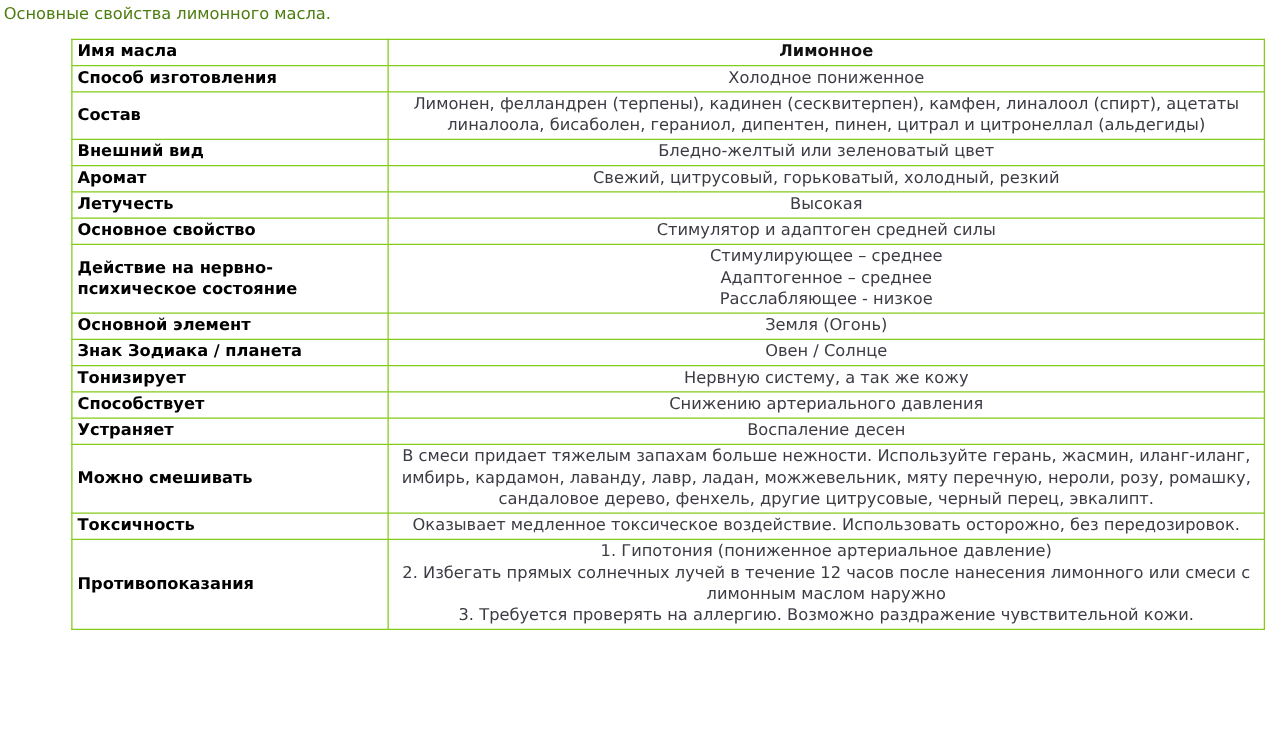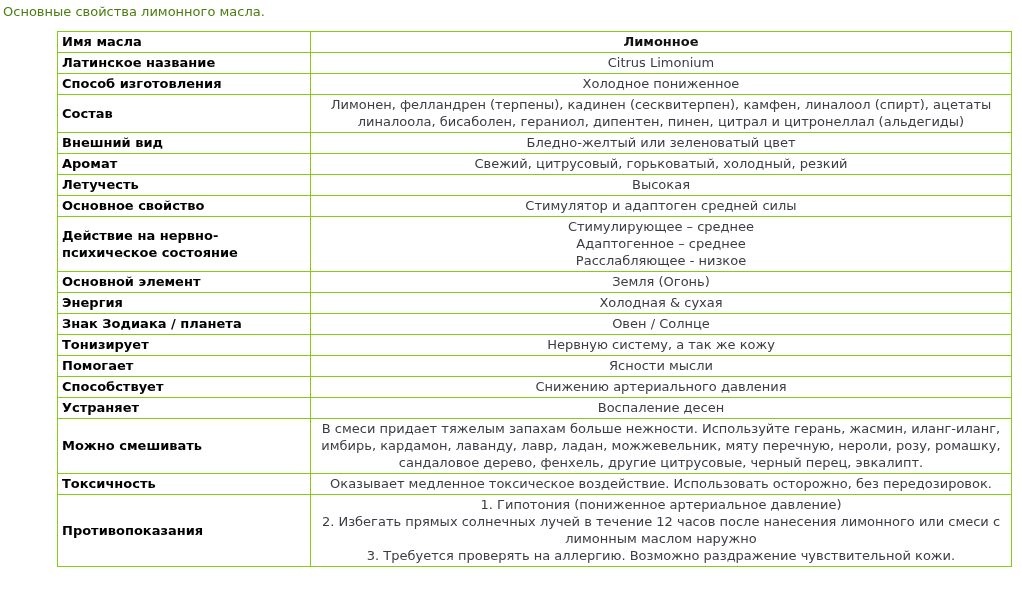--- a/index.html
+++ b/index.html
@@ -56,24 +56,20 @@
 
 <div class="page-title">Основные свойства лимонного масла.</div>
 
 <table class="props">
   <tbody>
     <tr>
       <td class="prop-label">Имя масла</td>
       <td class="prop-value bold">Лимонное</td>
     </tr>
     <tr>
-      <td class="prop-label">Латинское название</td>
-      <td class="prop-value">Citrus Limonium</td>
-    </tr>
-    <tr>
       <td class="prop-label">Способ изготовления</td>
       <td class="prop-value">Холодное пониженное</td>
     </tr>
     <tr>
       <td class="prop-label">Состав</td>
       <td class="prop-value">Лимонен, фелландрен (терпены), кадинен (сесквитерпен), камфен, линалоол (спирт), ацетаты линалоола, бисаболен, гераниол, дипентен, пинен, цитрал и цитронеллал (альдегиды)</td>
     </tr>
     <tr>
       <td class="prop-label">Внешний вид</td>
       <td class="prop-value">Бледно-желтый или зеленоватый цвет</td>
@@ -94,34 +90,26 @@
       <td class="prop-label">Действие на нервно-психическое состояние</td>
       <td class="prop-value">Стимулирующее – среднее
 Адаптогенное – среднее
 Расслабляющее - низкое</td>
     </tr>
     <tr>
       <td class="prop-label">Основной элемент</td>
       <td class="prop-value">Земля (Огонь)</td>
     </tr>
     <tr>
-      <td class="prop-label">Энергия</td>
-      <td class="prop-value">Холодная &amp; сухая</td>
-    </tr>
-    <tr>
       <td class="prop-label">Знак Зодиака / планета</td>
       <td class="prop-value">Овен / Солнце</td>
     </tr>
     <tr>
       <td class="prop-label">Тонизирует</td>
       <td class="prop-value">Нервную систему, а так же кожу</td>
-    </tr>
-    <tr>
-      <td class="prop-label">Помогает</td>
-      <td class="prop-value">Ясности мысли</td>
     </tr>
     <tr>
       <td class="prop-label">Способствует</td>
       <td class="prop-value">Снижению артериального давления</td>
     </tr>
     <tr>
       <td class="prop-label">Устраняет</td>
       <td class="prop-value">Воспаление десен</td>
     </tr>
     <tr>

